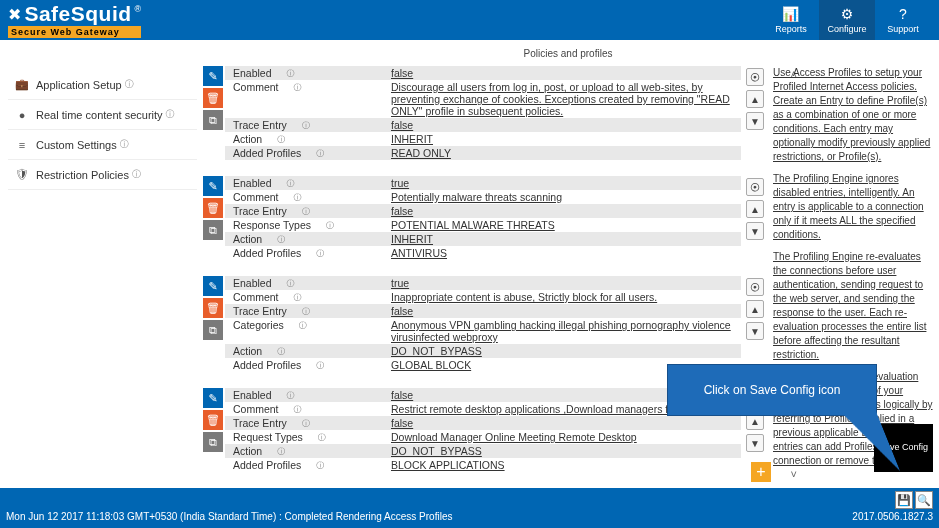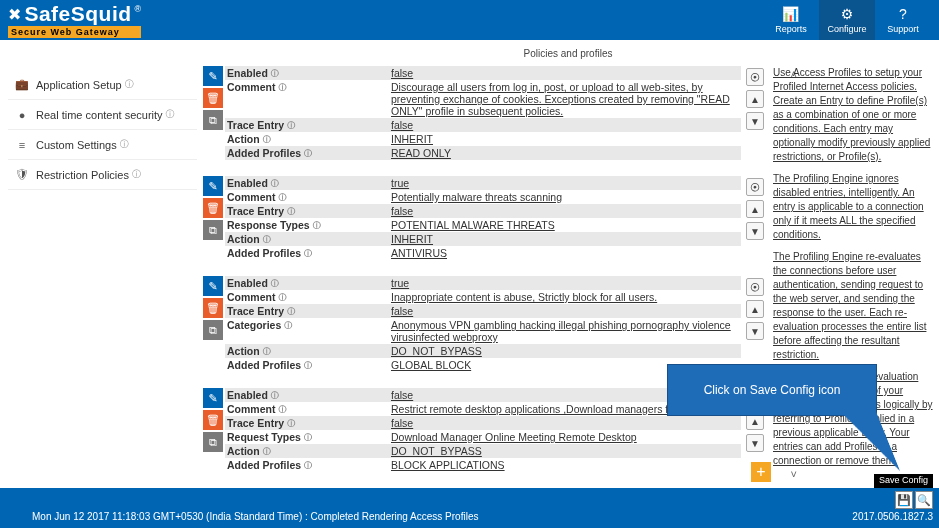--- a/index.html
+++ b/index.html
@@ -32,41 +32,41 @@
 
 .entry { display:flex; margin-bottom:16px; }
 .ebtns { width:28px; display:flex; flex-direction:column; gap:2px; padding-left:6px; }
 .ebtn { width:20px; height:20px; display:flex; align-items:center; justify-content:center; font-size:11px; color:#fff; cursor:pointer; }
 .ebtn.edit { background:#0066b3; }
 .ebtn.del  { background:#e85d2a; }
 .ebtn.copy { background:#7a7a7a; }
 .egrid { flex:1; }
 .erow { display:flex; align-items:flex-start; font-size:10.5px; min-height:14px; padding:1px 0; }
 .erow.alt { background:#e8e8e8; }
-.erow .lbl { width:166px; color:#333; padding-left:2px; display:flex; align-items:center; gap:3px;font-weight:bold; }
+.erow .lbl { width:166px; color:#333; padding-left:8px; display:flex; align-items:center; gap:15px; }
 .erow .lbl .li { font-size:8px; color:#888; }
 .erow .val { flex:1; color:#333; padding-right:4px;text-decoration:underline; }
 .eside { width:28px; display:flex; flex-direction:column; align-items:center; gap:4px; padding-top:2px; }
 .sidebtn { width:18px; height:18px; border:1px solid #aaa; color:#444; display:flex; align-items:center; justify-content:center; font-size:10px; cursor:pointer; background:#f7f7f7; border-radius:2px; }
 
 .add-btn { position:absolute; right:168px; bottom:6px; width:20px; height:20px; background:#f5a623; color:#fff; font-size:16px; display:flex; align-items:center; justify-content:center; cursor:pointer; }
 .caret-down { position:absolute; right:142px; bottom:8px; font-size:11px; color:#666; }
 .caret-up   { position:absolute; right:142px; top:28px; font-size:11px; color:#666; }
 
 
 .callout { position:absolute; right:62px; bottom:72px; width:210px; height:52px; background:#1e6bb8; color:#fff; font-size:12px; display:flex; align-items:center; justify-content:center; border:1px solid #164f8a; z-index:5; }
 .callout-arrow { position:absolute; right:-12px; bottom:-56px; width:0; height:0; border-left:36px solid transparent; border-top:60px solid #1e6bb8; transform:skewX(22deg); }
 
 
 .footer { position:absolute; bottom:0; left:0; right:0; height:40px; background:#0066b3; color:#fff; font-size:10px; display:flex; align-items:flex-end; padding:0 6px 6px; }
-.fstatus { flex:1;margin-left:26px; }
+.fstatus { flex:1; }
 .fver { font-size:10px; }
 .fbtns { position:absolute; right:6px; top:3px; display:flex; gap:2px; }
 .fbtn { width:18px; height:18px; background:#fff; color:#444; border:1px solid #888; display:flex; align-items:center; justify-content:center; font-size:11px; cursor:pointer; }
-.save-tip { position:absolute; right:6px; bottom:40px; background:#000; color:#fff; font-size:9px; padding:2px 5px; line-height:1.1; }
+.save-tip { position:absolute; right:6px; bottom:56px; background:#000; color:#fff; font-size:9px; padding:19px 5px; line-height:1.1; }
 
 
 .entries::-webkit-scrollbar{width:8px}
 .entries::-webkit-scrollbar-thumb{background:#ccc}
 </style>
 </head>
 <body>
 
 <div class="header">
   <div class="logo-area">

